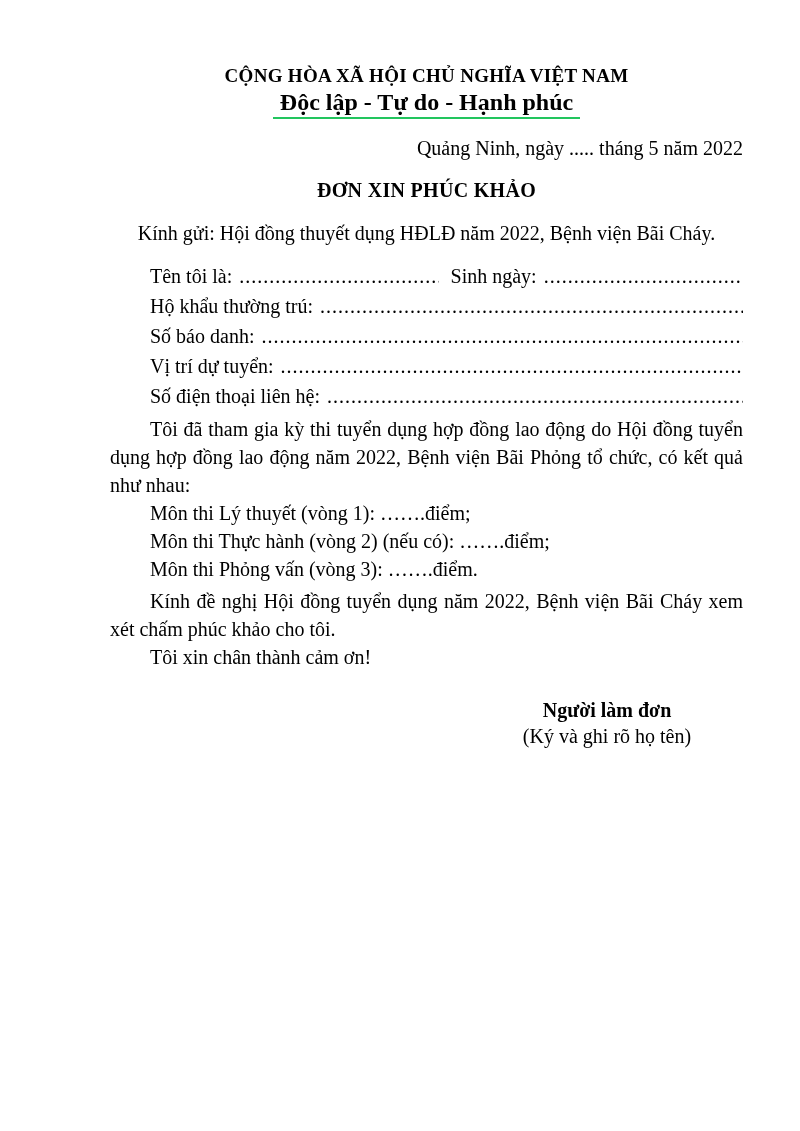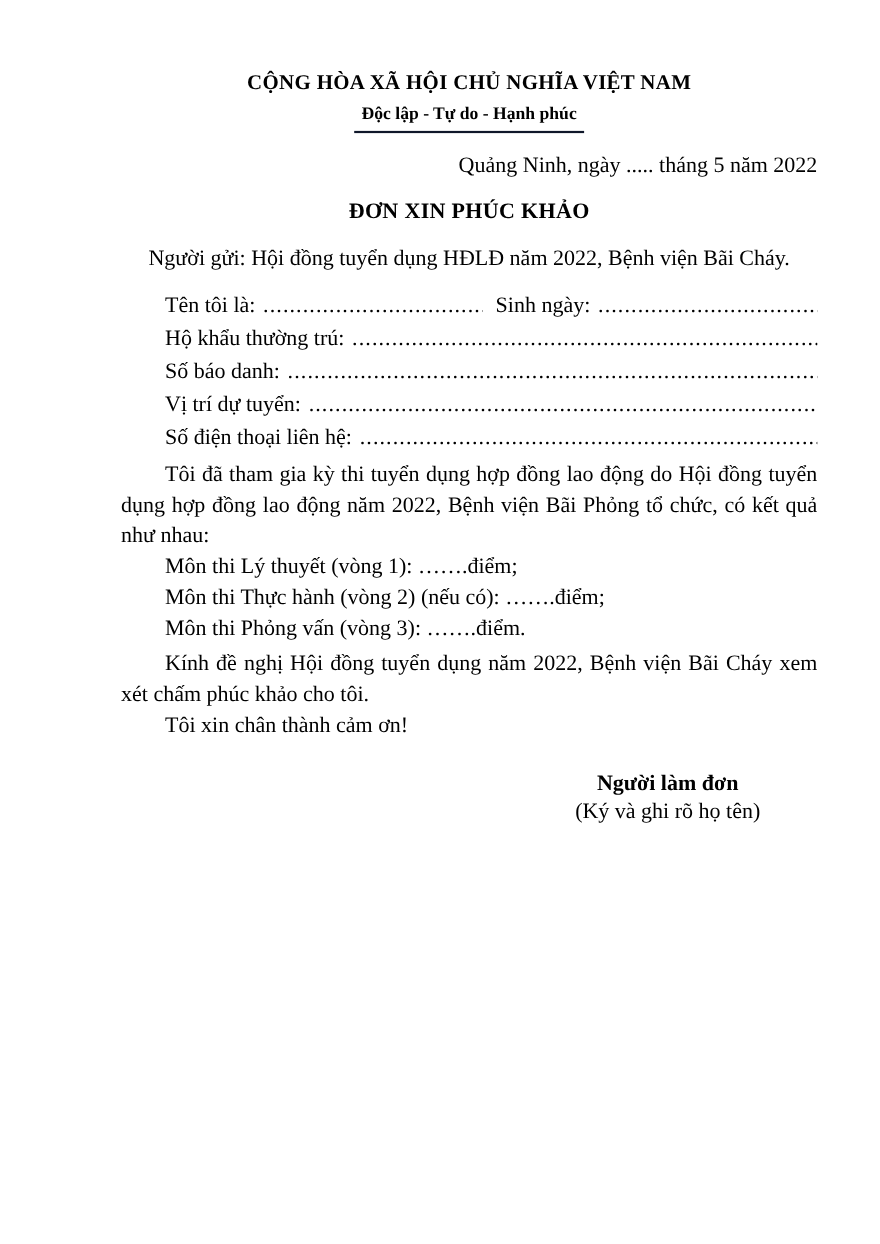--- a/index.html
+++ b/index.html
@@ -30,22 +30,22 @@
     letter-spacing: 0.3px;
   }
   .motto-wrap {
     text-align: center;
     margin-top: 2px;
     line-height: 24px;
   }
   .motto-text {
     display: inline-block;
     font-weight: bold;
-    font-size: 16px;
-    border-bottom: 2px solid #0f172a;
+    font-size: 24px;
+    border-bottom: 2px solid #22c55e;
     padding: 0 7px 3px 7px;
     text-align: right;
   }
   .date-line {
     text-align: right;
     margin-top: 16px;
     line-height: 26px;
   }
   .doc-title {
     text-align: center;
@@ -120,21 +120,21 @@
     <div class="national-title">CỘNG HÒA XÃ HỘI CHỦ NGHĨA VIỆT NAM</div>
 
     <div class="motto-wrap">
       <span class="motto-text">Độc lập - Tự do - Hạnh phúc</span>
     </div>
 
     <div class="date-line">Quảng Ninh, ngày ..... tháng 5 năm 2022</div>
 
     <div class="doc-title">ĐƠN XIN PHÚC KHẢO</div>
 
-    <div class="recipient">Người gửi: Hội đồng tuyển dụng HĐLĐ năm 2022, Bệnh viện Bãi Cháy.</div>
+    <div class="recipient">Kính gửi: Hội đồng thuyết dụng HĐLĐ năm 2022, Bệnh viện Bãi Cháy.</div>
 
     <div class="form-section">
 
       <div class="form-row">
         <span class="lbl">Tên tôi là:</span>
         <span class="dots">...................................................................................................................................................................</span>
         <span class="lbl lbl2">Sinh ngày:</span>
         <span class="dots">...................................................................................................................................................................</span>
       </div>
 

